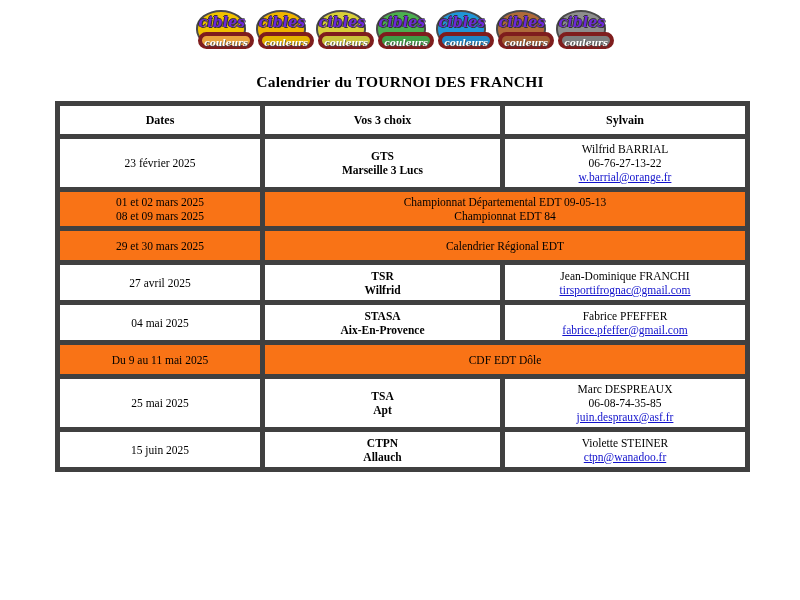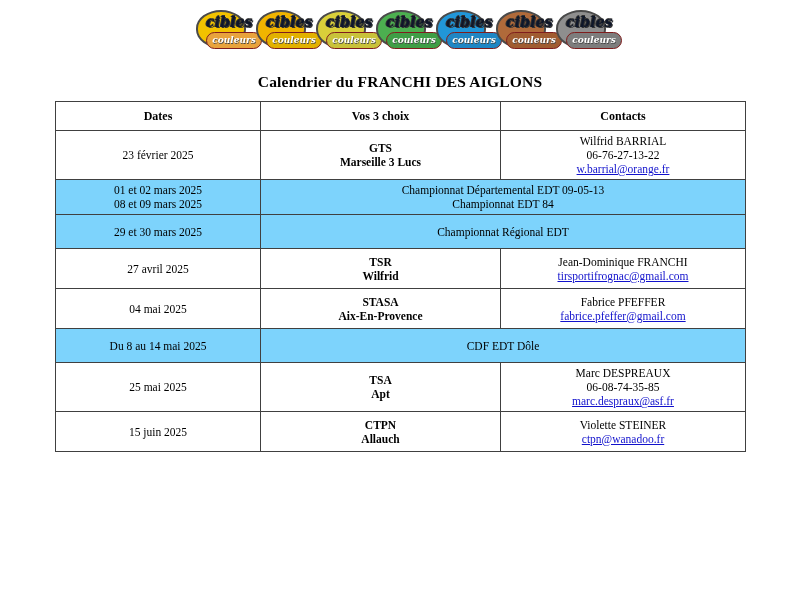--- a/index.html
+++ b/index.html
@@ -41,40 +41,40 @@
     left: 6px;
     top: 0px;
     width: 50px;
     height: 38px;
     border-radius: 50% / 48%;
     border: 2px solid #4a4a4a;
     box-sizing: border-box;
   }
   .logo-badge .cibles {
     position: absolute;
-    left: 16px;
+    left: 0;
     top: 4px;
     width: 64px;
-    text-align: left;
+    text-align: center;
     font-family: "DejaVu Serif", serif;
     font-weight: bold;
     font-style: italic;
     font-size: 14px;
-    color: #0f172a;
+    color: #6d28d9;
     text-shadow: 1px 1px 0 #333, -1px 0 0 #333, 0 -1px 0 #333;
     letter-spacing: 0.2px;
   }
   .logo-badge .ribbon {
     position: absolute;
-    left: 16px;
+    left: 8px;
     top: 22px;
     width: 56px;
     height: 17px;
     border-radius: 9px;
-    border: 1px solid #7f1d1d;
+    border: 4px solid #7f1d1d;
     box-sizing: border-box;
   }
   .logo-badge .ribbon span {
     display: block;
     text-align: center;
     font-family: "DejaVu Serif", serif;
     font-weight: bold;
     font-style: italic;
     font-size: 9px;
     line-height: 15px;
@@ -103,21 +103,21 @@
   .table-wrap {
     margin: 10px auto 0 auto;
     width: 690px;
   }
   table.cal {
     border-collapse: collapse;
     width: 100%;
     table-layout: fixed;
   }
   table.cal td, table.cal th {
-    border: 1px solid #404040;
+    border: 5px solid #404040;
     vertical-align: middle;
     text-align: center;
     padding: 3px 4px;
     font-size: 11.5px;
     line-height: 14px;
     font-family: Liberation Serif, serif;
   }
   table.cal th {
     font-weight: bold;
     font-size: 12px;
@@ -125,21 +125,21 @@
   }
   col.c-date { width: 205px; }
   col.c-choice { width: 240px; }
   col.c-contact { width: 245px; }
 
   td.date-cell { font-size: 11.5px; }
   td.choice-cell { font-weight: bold; }
   td.contact-cell { font-size: 11.5px; }
   td.merged-cell { font-size: 12px; }
 
-  tr.hl td { background: #7dd3fc; }
+  tr.hl td { background: #f97316; }
   tr.plain td { background: #ffffff; }
 
   .email {
     color: #1111cc;
     text-decoration: underline;
   }
   .nowrap { white-space: nowrap; }
   .line { display: block; }
   .row-tall { height: 40px; }
   .row-med { height: 34px; }
@@ -194,34 +194,34 @@
       </div>
       <div class="logo-badge">
         <div class="disc" style="background: rgb(142, 142, 142);"></div>
         <div class="cibles">cibles</div>
         <div class="ribbon" style="background: rgb(125, 125, 125);">
           <span>couleurs</span>
         </div>
       </div>
     </div>
 
-  <div class="doc-title">Calendrier du FRANCHI DES AIGLONS</div>
+  <div class="doc-title">Calendrier du TOURNOI DES FRANCHI</div>
 
   <div class="table-wrap">
     <table class="cal">
       <colgroup>
         <col class="c-date">
         <col class="c-choice">
         <col class="c-contact">
       </colgroup>
       <thead>
         <tr>
           <th>Dates</th>
           <th>Vos 3 choix</th>
-          <th>Contacts</th>
+          <th>Sylvain</th>
         </tr>
       </thead>
       <tbody>
           <tr class="plain row-tall">
             <td class="date-cell">
               <span class="line nowrap">23 février 2025</span>
             </td>
             <td class="choice-cell">
               <span class="line">GTS</span>
               <span class="line">Marseille 3 Lucs</span>
@@ -240,21 +240,21 @@
             <td class="merged-cell" colspan="2">
               <span class="line">Championnat Départemental EDT 09-05-13</span>
               <span class="line">Championnat EDT 84</span>
             </td>
           </tr>
           <tr class="hl row-med">
             <td class="date-cell">
               <span class="line nowrap">29 et 30 mars 2025</span>
             </td>
             <td class="merged-cell" colspan="2">
-              <span class="line">Championnat Régional EDT</span>
+              <span class="line">Calendrier Régional EDT</span>
             </td>
           </tr>
           <tr class="plain row-tall">
             <td class="date-cell">
               <span class="line nowrap">27 avril 2025</span>
             </td>
             <td class="choice-cell">
               <span class="line">TSR</span>
               <span class="line">Wilfrid</span>
             </td>
@@ -271,38 +271,38 @@
               <span class="line">STASA</span>
               <span class="line">Aix-En-Provence</span>
             </td>
             <td class="contact-cell">
               <span class="line">Fabrice PFEFFER</span>
               <span class="line email">fabrice.pfeffer@gmail.com</span>
             </td>
           </tr>
           <tr class="hl row-med">
             <td class="date-cell">
-              <span class="line nowrap">Du 8 au 14 mai 2025</span>
+              <span class="line nowrap">Du 9 au 11 mai 2025</span>
             </td>
             <td class="merged-cell" colspan="2">
               <span class="line">CDF EDT Dôle</span>
             </td>
           </tr>
           <tr class="plain row-tall">
             <td class="date-cell">
               <span class="line nowrap">25 mai 2025</span>
             </td>
             <td class="choice-cell">
               <span class="line">TSA</span>
               <span class="line">Apt</span>
             </td>
             <td class="contact-cell">
               <span class="line">Marc DESPREAUX</span>
               <span class="line">06-08-74-35-85</span>
-              <span class="line email">marc.despraux@asf.fr</span>
+              <span class="line email">juin.despraux@asf.fr</span>
             </td>
           </tr>
           <tr class="plain row-tall">
             <td class="date-cell">
               <span class="line nowrap">15 juin 2025</span>
             </td>
             <td class="choice-cell">
               <span class="line">CTPN</span>
               <span class="line">Allauch</span>
             </td>

